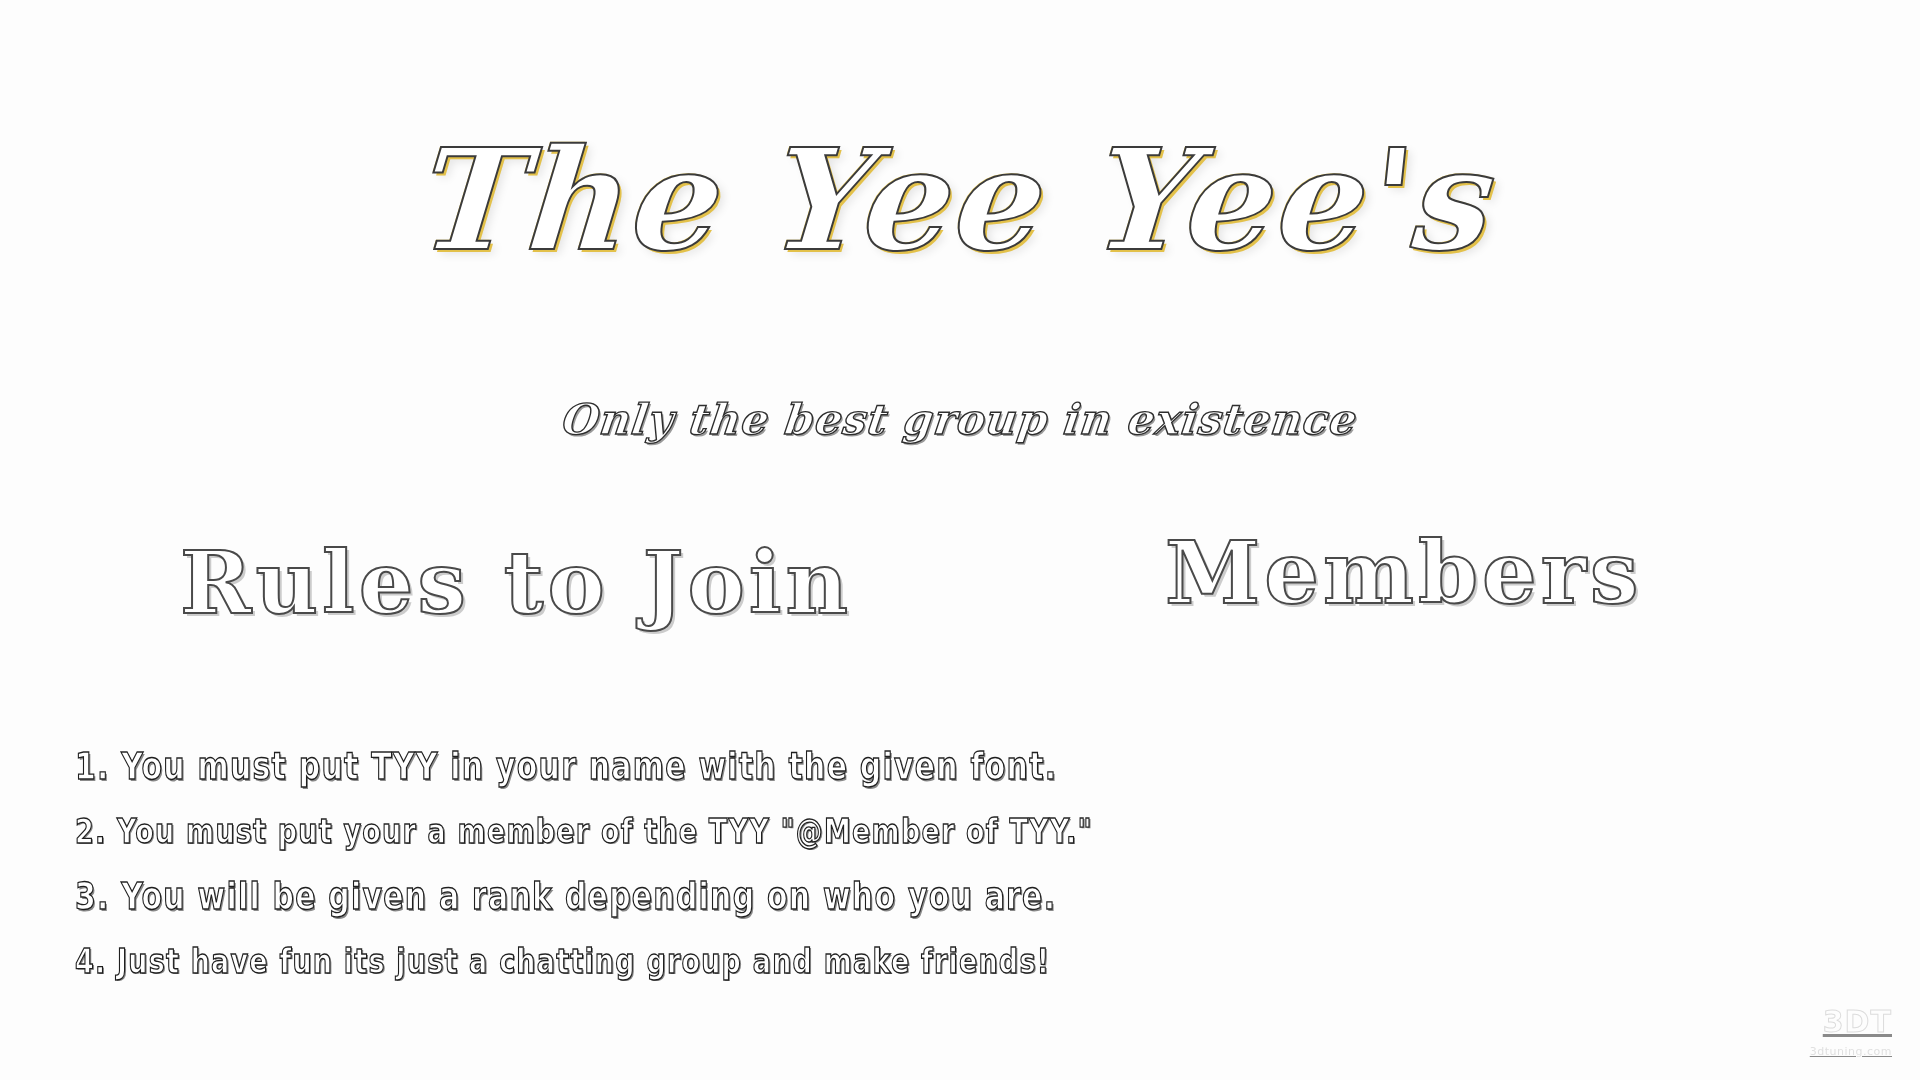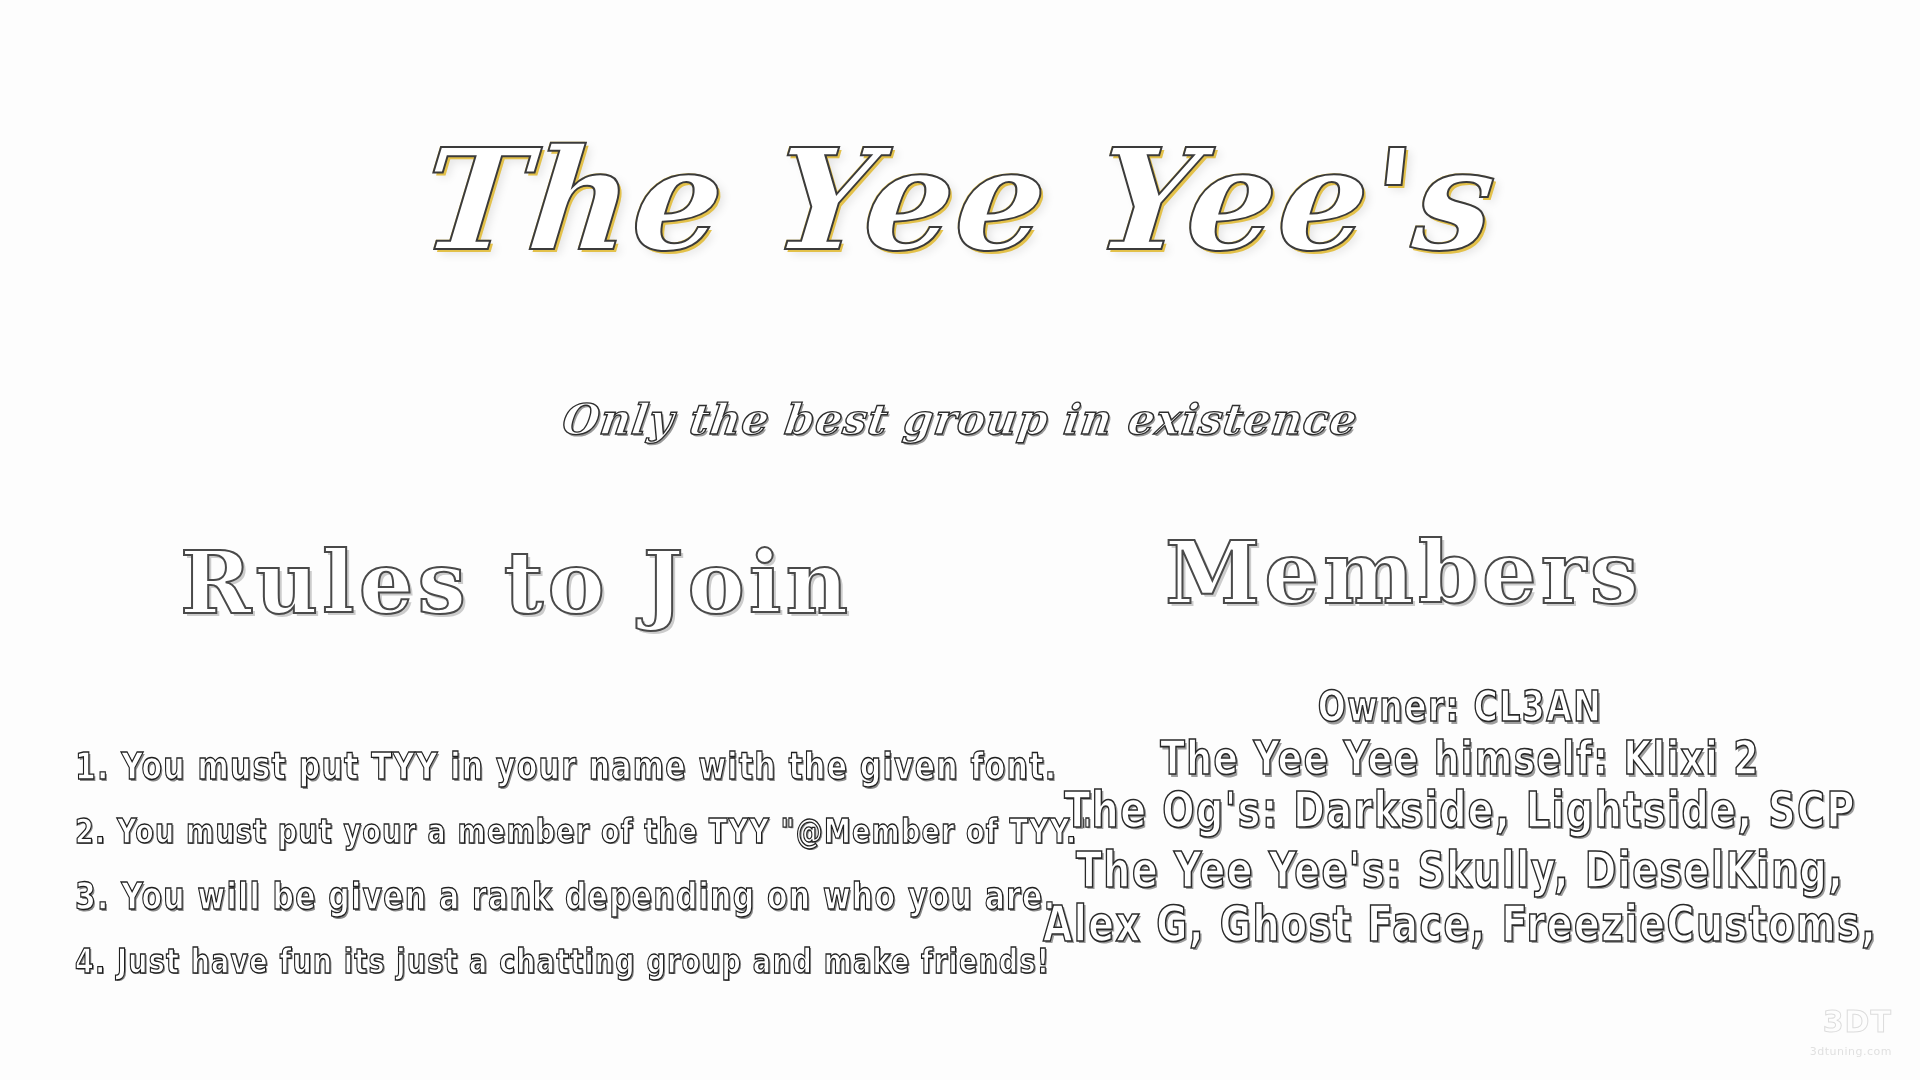--- a/index.html
+++ b/index.html
@@ -141,20 +141,21 @@
   .member-line.m4 { font-size: 38px; }
 
   
   .watermark {
     position: absolute;
     right: 28px;
     bottom: 22px;
     text-align: right;
     opacity: 0.45;
     user-select: none;
+    text-decoration: underline;
   }
   .watermark .wm-main {
     font-family: "DejaVu Sans", sans-serif;
     font-weight: 700;
     font-size: 30px;
     letter-spacing: 1px;
     color: #ffffff;
     -webkit-text-stroke: 1px #b5b5b5;
     line-height: 1;
   }
@@ -182,26 +183,19 @@
   <div class="heading" id="rules-heading">Rules to Join</div>
   <div class="heading" id="members-heading">Members</div>
 
   <div class="rules-list">
     <div class="rule-item">1. You must put TYY in your name with the given font.</div>
     <div class="rule-item wide">2. You must put your a member of the TYY "@Member of TYY."</div>
     <div class="rule-item">3. You will be given a rank depending on who you are.</div>
     <div class="rule-item wide">4. Just have fun its just a chatting group and make friends!</div>
   </div>
 
-  <div class="members-list">
-    <div class="member-line m0">Owner: CL3AN</div>
-    <div class="member-line m1">The Yee Yee himself: Klixi 2</div>
-    <div class="member-line m2">The Og's: Darkside, Lightside, SCP</div>
-    <div class="member-line m3">The Yee Yee's: Skully, DieselKing,</div>
-    <div class="member-line m4">Alex G, Ghost Face, FreezieCustoms,</div>
-  </div>
 
   <div class="watermark">
     <div class="wm-main">3DT</div>
     <div class="wm-sub">3dtuning.com</div>
   </div>
 
 </div>
 
 </body></html>

